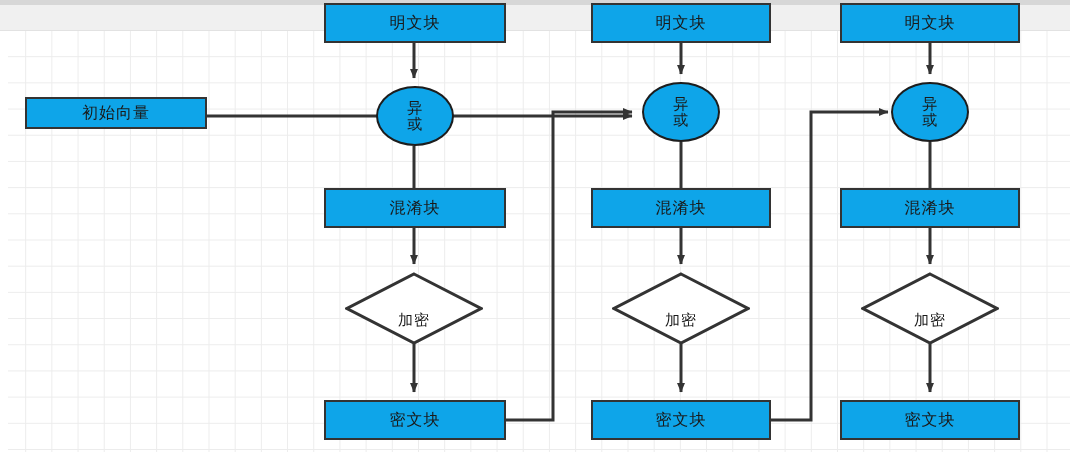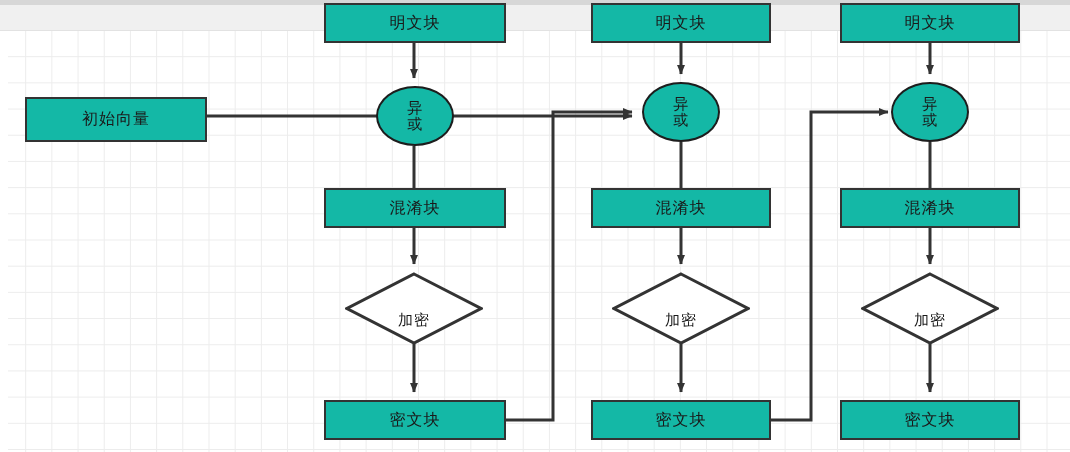--- a/index.html
+++ b/index.html
@@ -54,21 +54,21 @@
     pointer-events: none;
   }
   
   .node {
     position: absolute;
     box-sizing: border-box;
     display: flex;
     align-items: center;
     justify-content: center;
     color: #1a1a1a;
-    background: #14b8a6;
+    background: #0ea5e9;
   }
   .rect {
     border: 2.5px solid #333333;
     font-size: 16px;
     letter-spacing: 1px;
   }
   .ellipse {
     border: 2.5px solid #1d1d1d;
     border-radius: 50%;
     font-size: 15px;
@@ -131,21 +131,21 @@
 
       <path d="M770,420 L811,420 L811,112 L888,112" marker-end="url(#ah)"></path>
 
       <path d="M930,43 L930,74" marker-end="url(#ah)"></path>
       <path d="M930,142 L930,188"></path>
       <path d="M930,228 L930,264" marker-end="url(#ah)"></path>
       <path d="M930,344 L930,392" marker-end="url(#ah)"></path>
     </g>
   </svg>
 
-  <div class="node rect" style="left:25px; top:97px; width:182px; height:45px;">
+  <div class="node rect" style="left:25px; top:97px; width:182px; height:32px;">
     <span>初始向量</span>
   </div>
 
   <div class="node rect" style="left:324px; top:3px; width:182px; height:40px;">
     <span>明文块</span>
   </div>
 
   <div class="node ellipse" style="left:376px; top:86px; width:78px; height:60px;">
     <span>异</span>
     <span>或</span>

